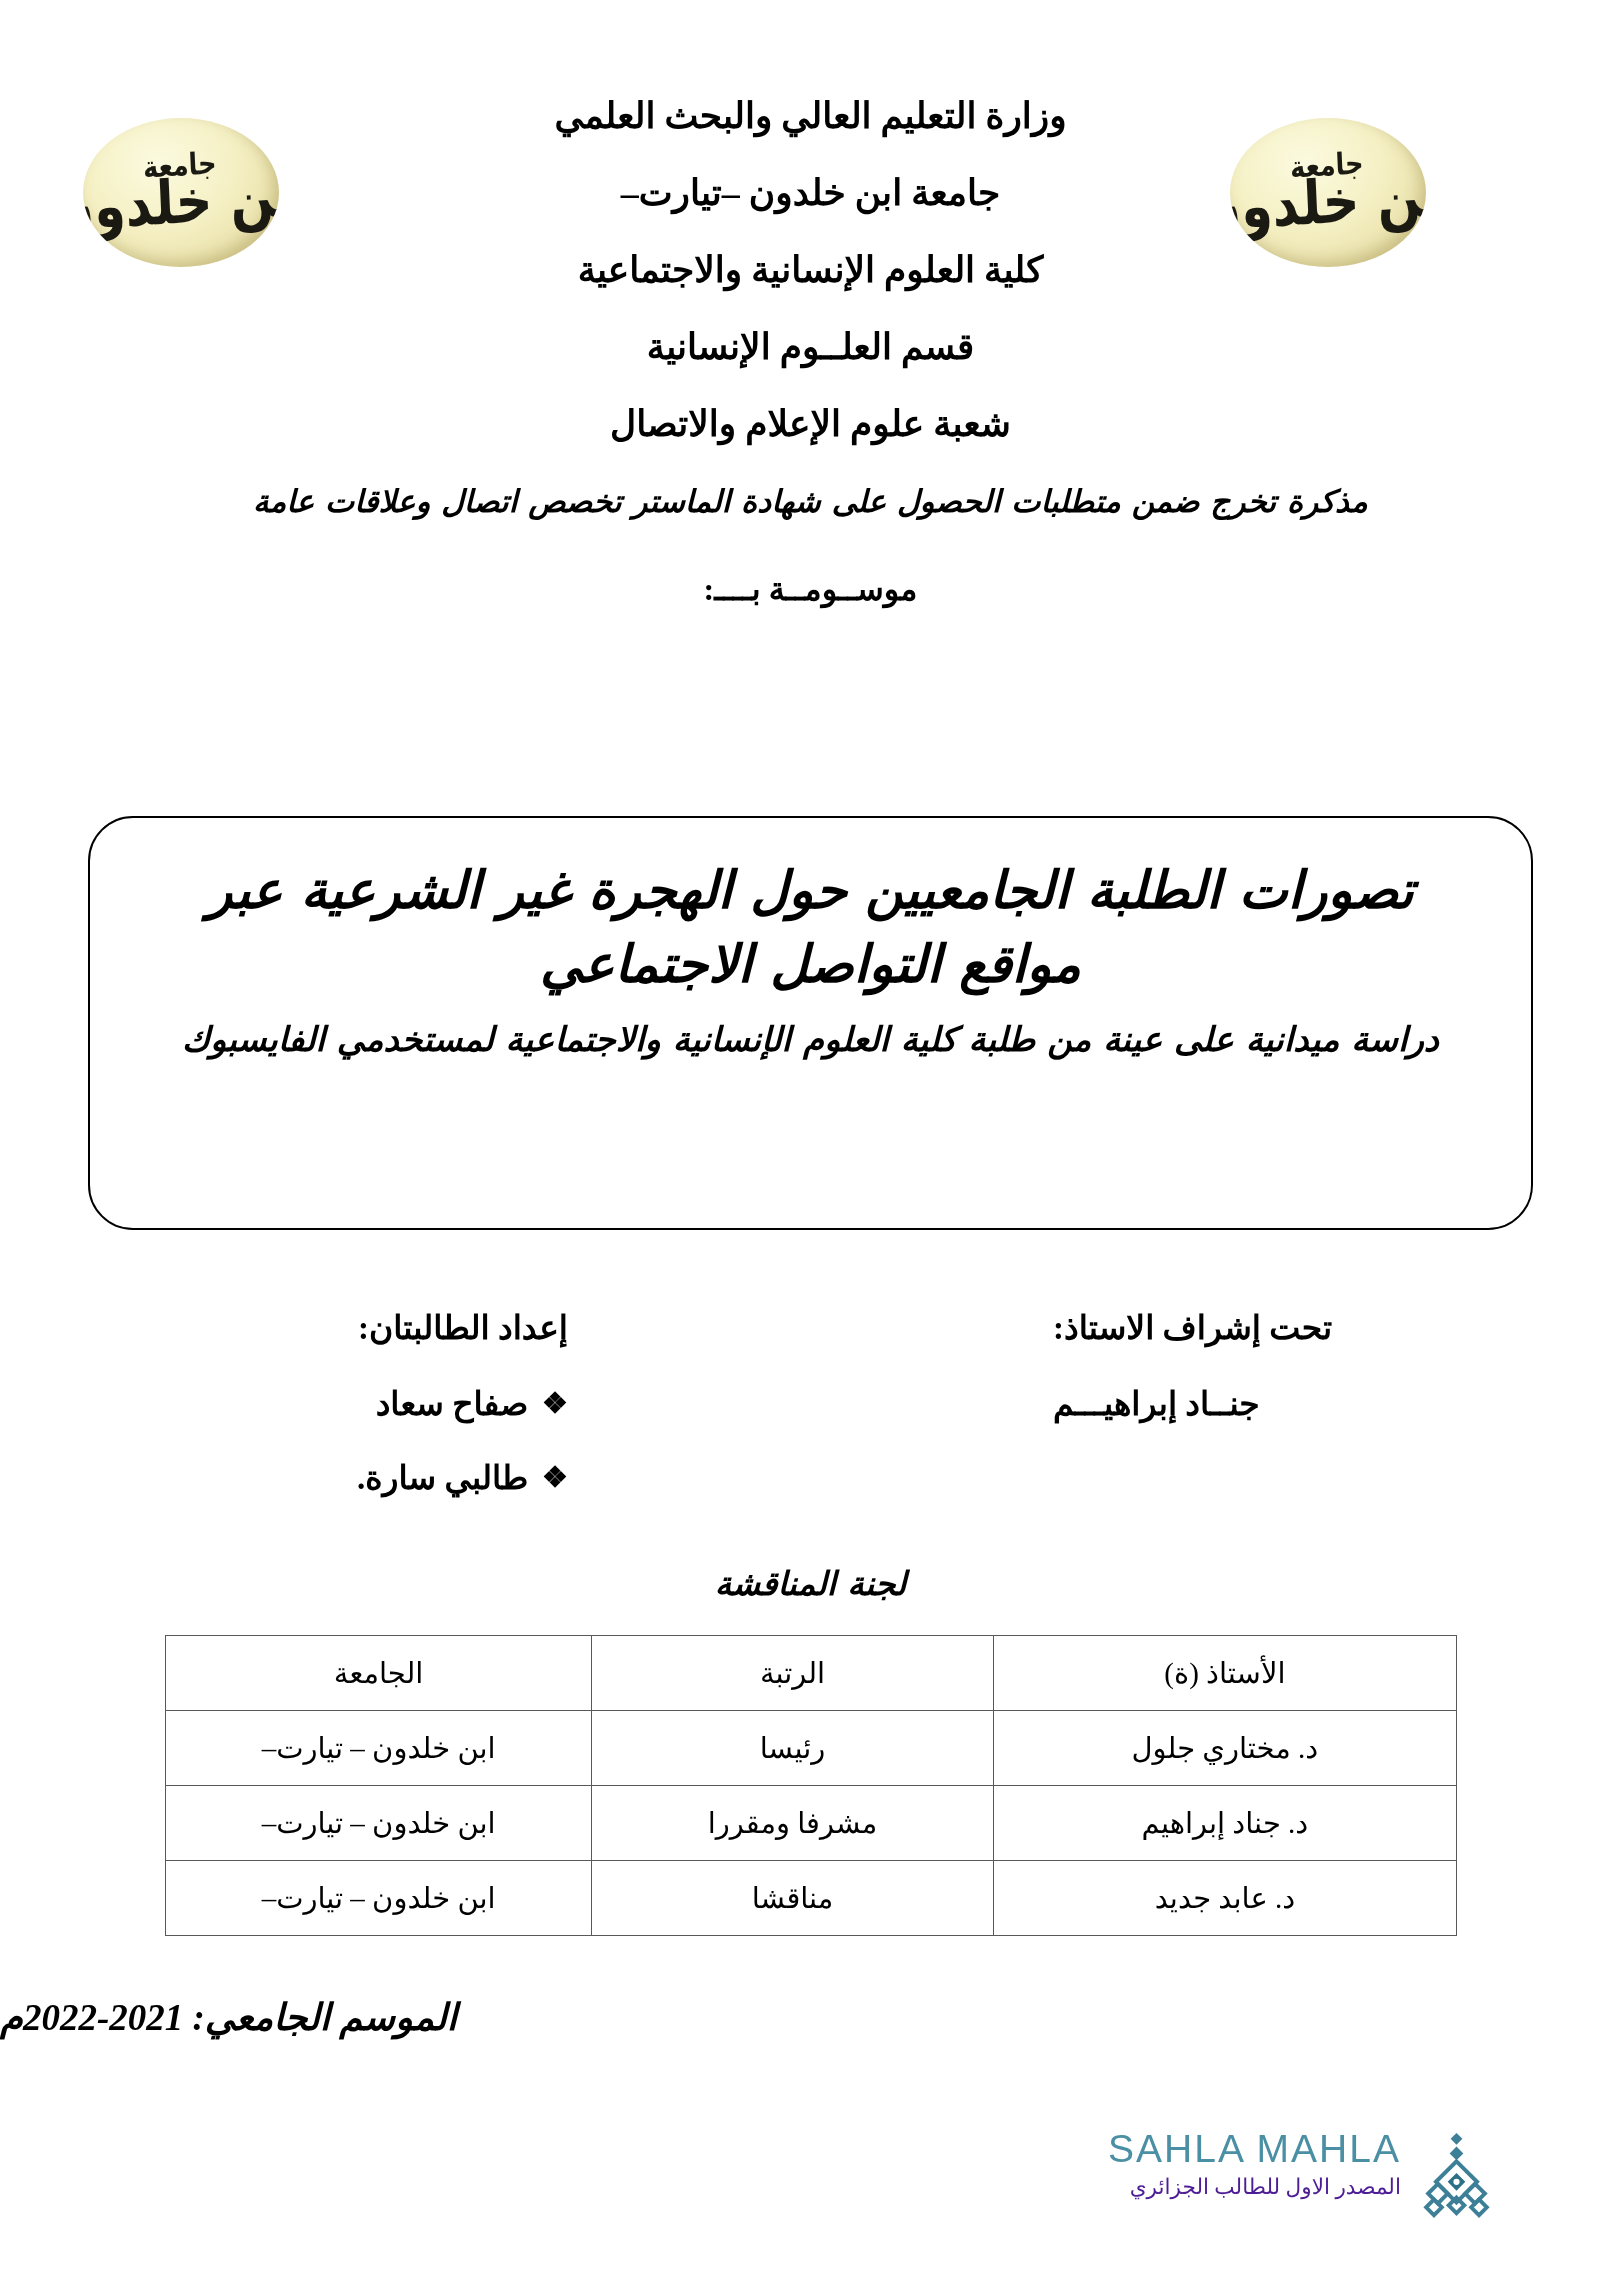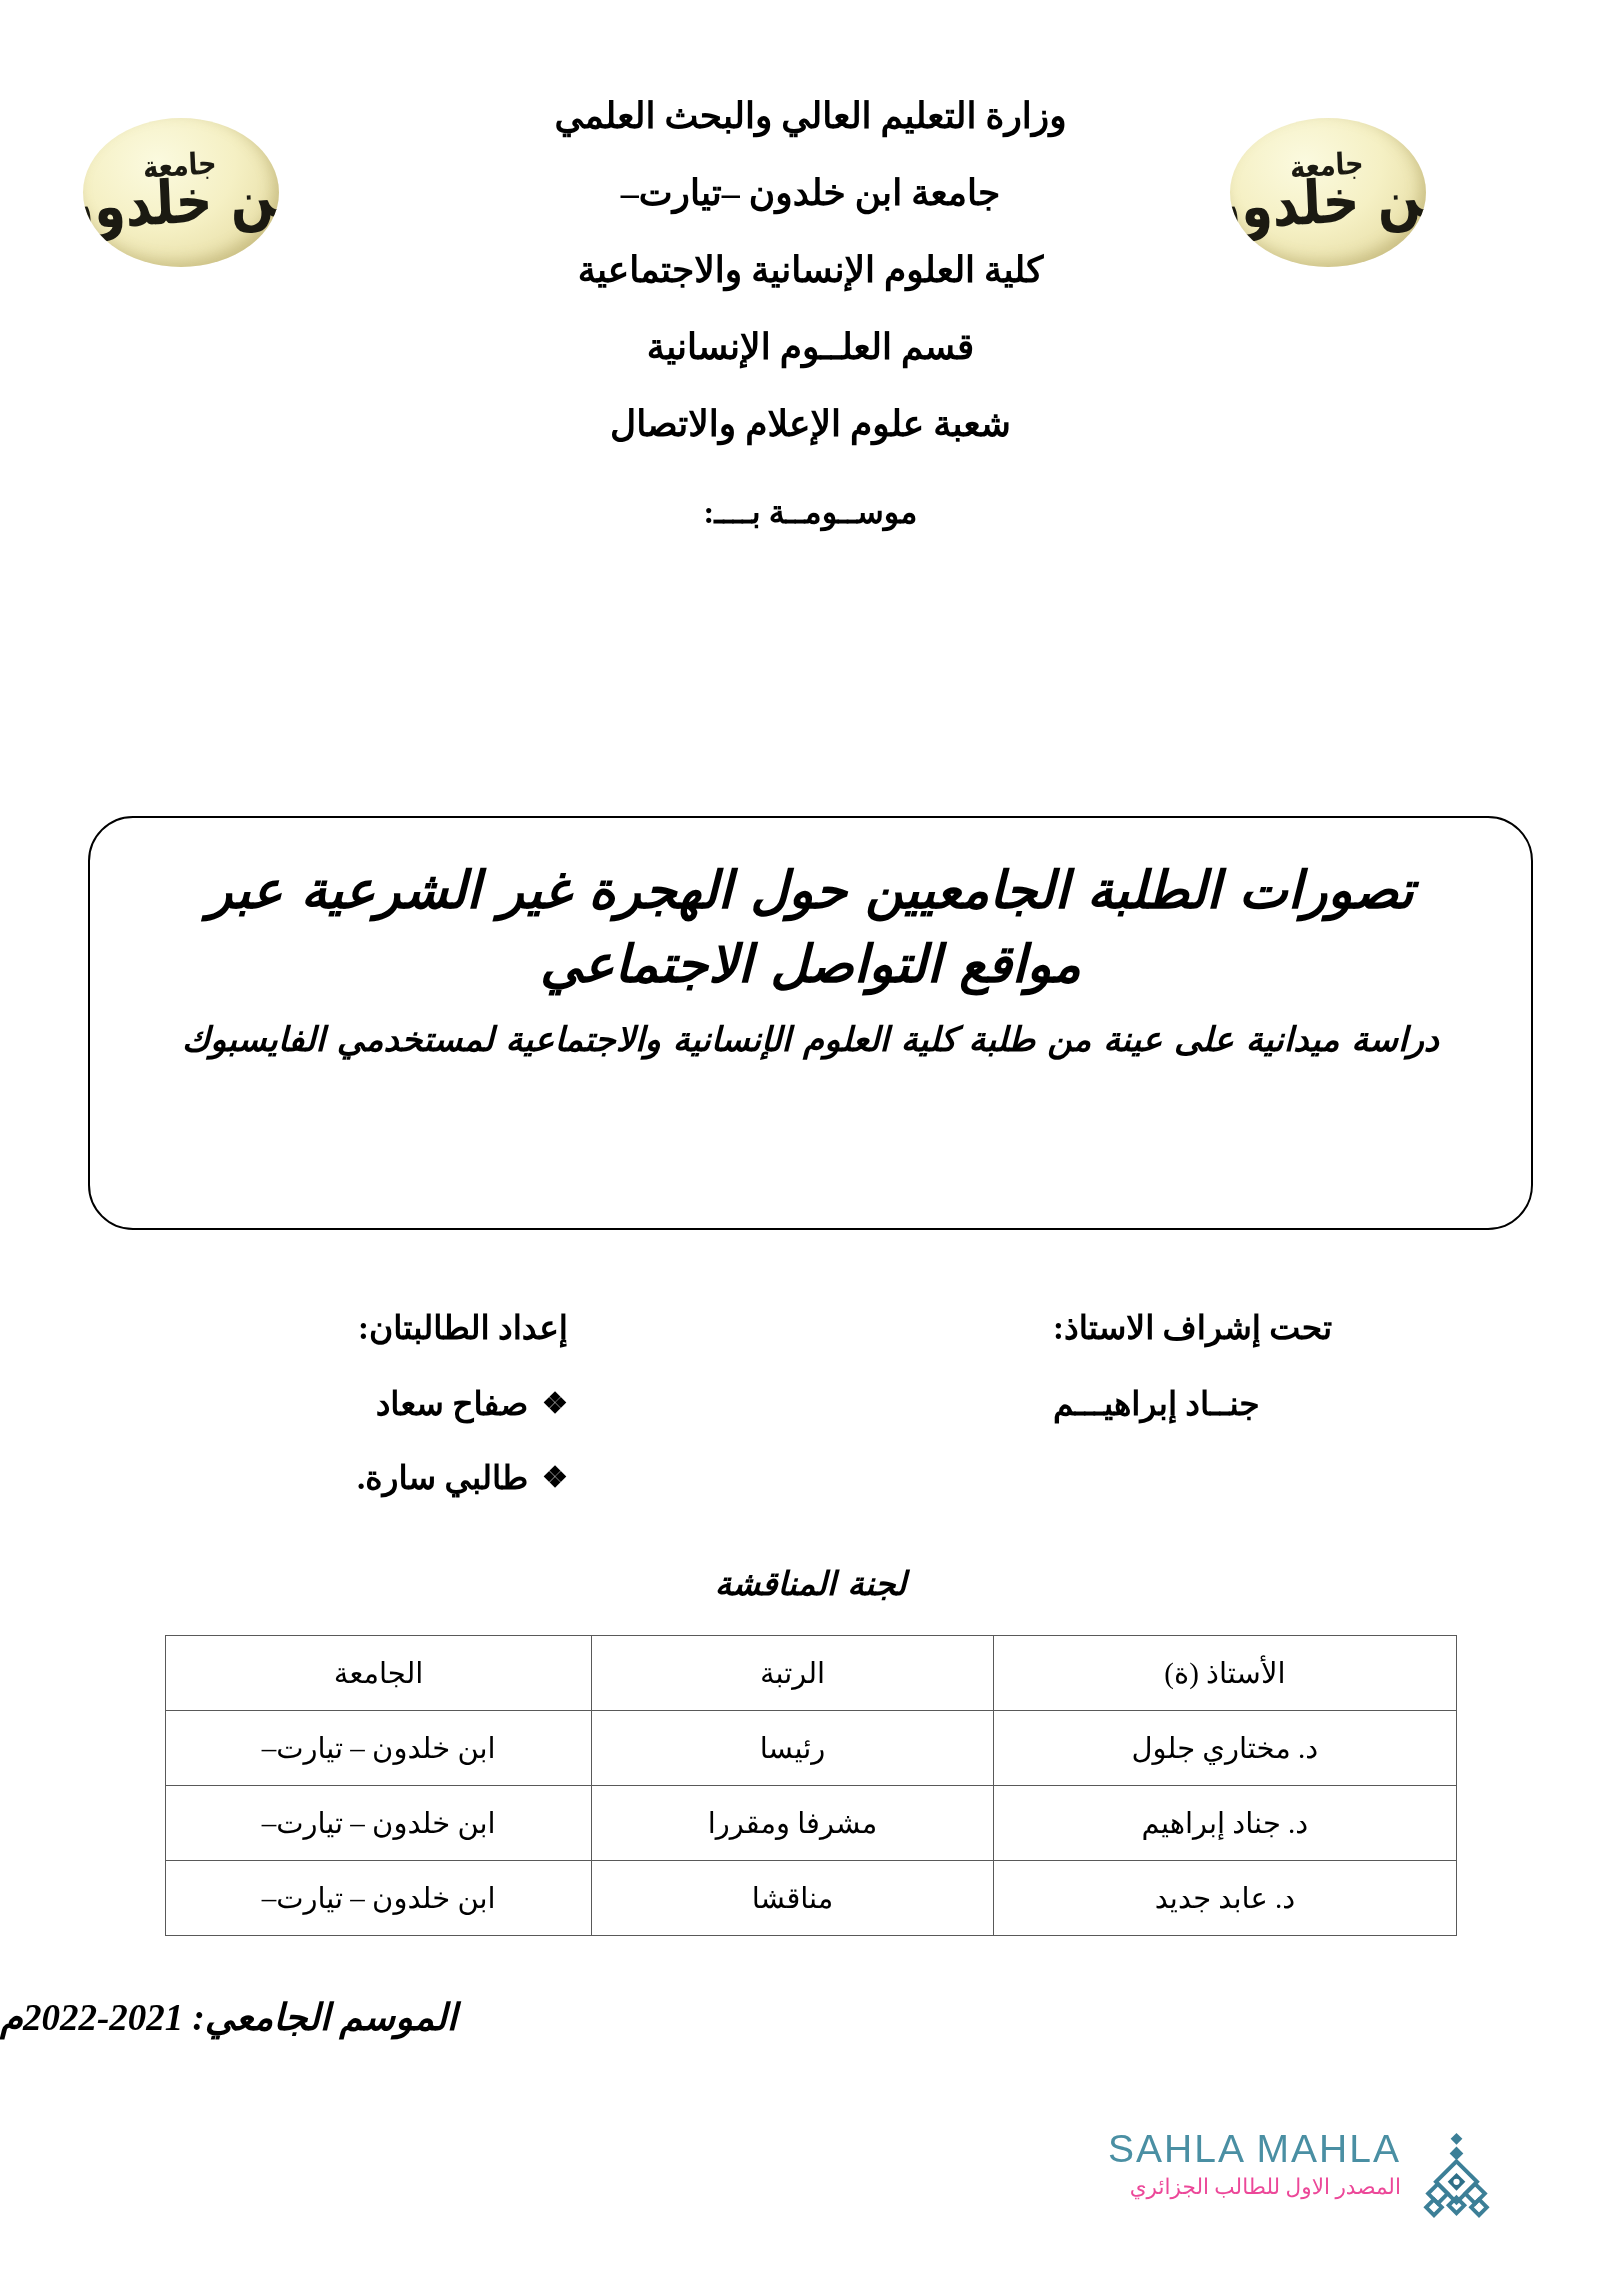--- a/index.html
+++ b/index.html
@@ -250,21 +250,21 @@
     font-family: "Liberation Sans", "DejaVu Sans", sans-serif;
     font-size: 39px;
     letter-spacing: 2px;
     color: #4a8fa3;
     line-height: 1.0;
     white-space: nowrap;
   }
   .wm-sub {
     font-family: "Liberation Serif", "DejaVu Serif", serif;
     font-size: 21.6px;
-    color: #ec4899;
+    color: #4c1d95;
     direction: rtl;
     margin-top: 5.9px;
     white-space: nowrap;
   }
   .wm-mark { width: 73px; height: 92px; flex: none; }
 </style>
 </head>
 <body>
 
 <div class="page">
@@ -293,20 +293,21 @@
       </div>
     </div>
 
     <div class="head-lines">
       <p class="head-line">وزارة التعليم العالي والبحث العلمي</p>
       <p class="head-line">جامعة ابن خلدون –تيارت–</p>
       <p class="head-line">كلية العلوم الإنسانية والاجتماعية</p>
       <p class="head-line">قسم العلــوم الإنسانية</p>
       <p class="head-line">شعبة علوم الإعلام والاتصال</p>
 
+      <p class="degree-line">مذكرة تخرج ضمن متطلبات الحصول على شهادة الماستر تخصص اتصال وعلاقات عامة</p>
       <p class="marked-line">موســومــة بــــ:</p>
     </div>
   </div>
 
   <div class="title-box">
     <p class="title-main">تصورات الطلبة الجامعيين حول الهجرة غير الشرعية عبر مواقع التواصل الاجتماعي</p>
     <p class="title-sub">دراسة ميدانية على عينة من طلبة كلية العلوم الإنسانية والاجتماعية لمستخدمي الفايسبوك</p>
   </div>
 
   <div class="people">

